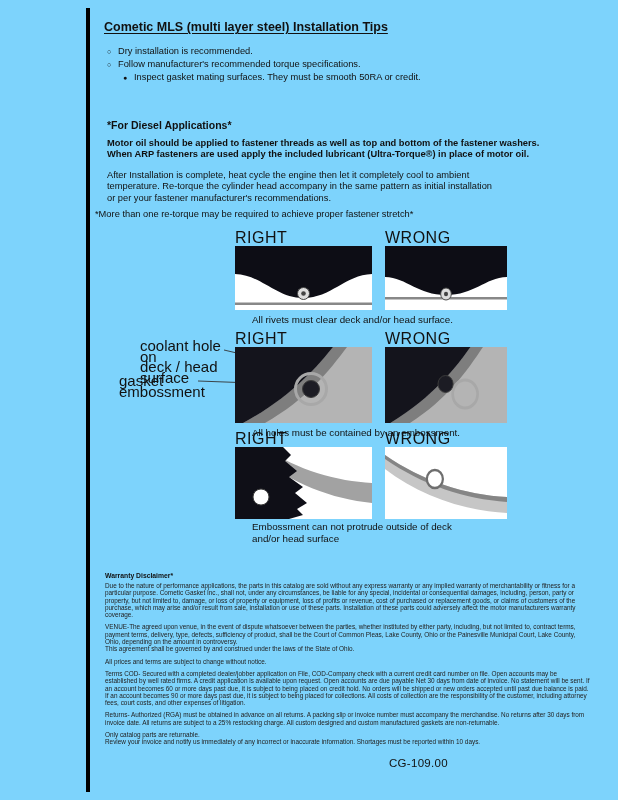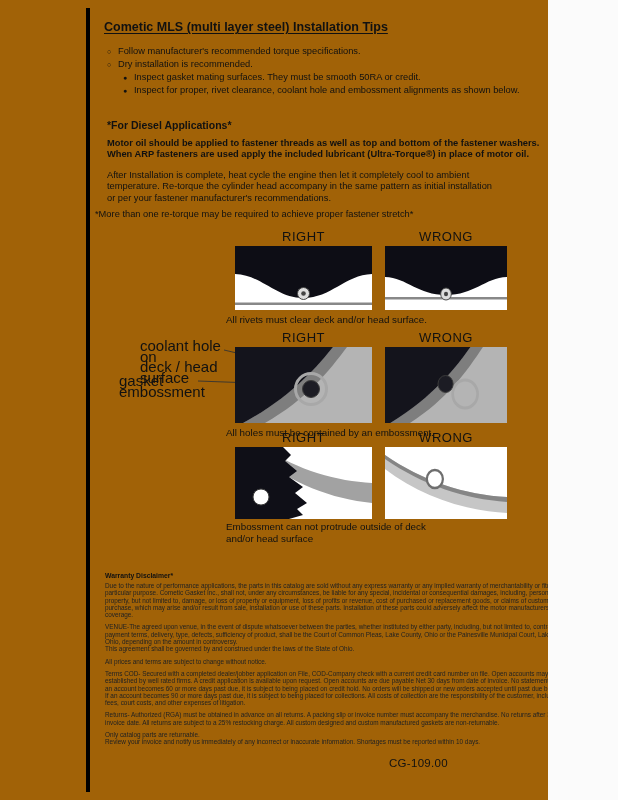--- a/index.html
+++ b/index.html
@@ -2,21 +2,21 @@
 <html><head>
 <meta charset="utf-8">
 <style>
   html,body { margin:0; padding:0; }
   body {
     width:618px; height:800px;
     background:#fbfbfb;
     font-family:"Liberation Sans", sans-serif;
     color:#111;
   }
-  .page { position:relative; width:548px; height:800px; background:#a16207; overflow:hidden; }
+  .page { position:relative; width:618px; height:800px; background:#7dd3fc; overflow:hidden; }
 
   .left-rule { position:absolute; left:86px; top:8px; width:4px; height:784px; background:#000; }
 
   .title {
     position:absolute; left:104px; top:20px;
     font-size:12.5px; font-weight:bold;
     text-decoration:underline; text-underline-offset:2px;
   }
 
   .tips { position:absolute; left:107px; top:45px; width:482px; font-size:9.3px; line-height:13px; }
@@ -28,29 +28,29 @@
   .diesel-heading { position:absolute; left:107px; top:119px; font-size:10.5px; font-weight:bold; }
   .body-para { position:absolute; left:107px; width:482px; font-size:9.3px; line-height:11.4px; }
   .pre { white-space:pre-line; }
   .p-motor { top:138px;font-weight:bold; }
   .p-heat  { top:170px; }
   .note    { position:absolute; left:95px; top:209px; font-size:9.3px; }
 
   
   .col-l { left:235px; width:137px; }
   .col-r { left:385px; width:122px; }
-  .dg-label { position:absolute; text-align:center; font-size:13px; letter-spacing:0.5px; color:#111; }
+  .dg-label { position:absolute; font-size:16px; letter-spacing:0.5px; color:#111; }
   .lbl-r1 { top:229px; } .lbl-r2 { top:330px; } .lbl-r3 { top:430px; }
   .fig { position:absolute; }
   .img-r1 { top:246px; height:64px; }
   .img-r2 { top:347px; height:76px; }
   .img-r3 { top:447px; height:72px; }
   .fig svg { display:block; width:100%; height:100%; }
 
-  .caption { position:absolute; left:226px; font-size:9.8px; line-height:11.5px; }
+  .caption { position:absolute; left:252px; font-size:9.8px; line-height:11.5px; }
   .cap-r1 { top:314px; } .cap-r2 { top:427px; } .cap-r3 { top:521px; }
 
   .callout { position:absolute; font-size:15px; line-height:10.5px; }
   .callout-coolant { left:140px; top:341px; width:82px; }
   .callout-emboss  { left:119px; top:376px; width:100px; }
   .callout-lines   { position:absolute; left:196px; top:344px; width:116px; height:48px; }
 
   .warranty { position:absolute; left:105px; top:572px; width:486px; }
   .warranty-heading { font-size:6.8px; font-weight:bold; margin:0 0 3px 0; }
   .warranty p { font-size:6.4px; line-height:7.3px; margin:0 0 5px 0; color:#222; white-space:pre-line; }
@@ -60,24 +60,23 @@
 </head>
 <body>
 
 <div class="page">
 
   <div class="left-rule"></div>
 
   <div class="title">Cometic MLS (multi layer steel) Installation Tips</div>
 
   <div class="tips">
+    <div class="tip">Dry installation is recommended.</div>
     <div class="tip">Follow manufacturer's recommended torque specifications.</div>
-    <div class="tip">Dry installation is recommended.</div>
     <div class="tip sub">Inspect gasket mating surfaces.  They must be smooth 50RA or credit.</div>
-    <div class="tip sub">Inspect for proper, rivet clearance, coolant hole and embossment alignments as shown below.</div>
   </div>
 
   <div class="diesel-heading">*For Diesel Applications*</div>
   <div class="body-para pre p-motor">Motor oil should be applied to fastener threads as well as top and bottom of the fastener washers.
 When ARP fasteners are used apply the included lubricant (Ultra-Torque®) in place of motor oil.</div>
   <div class="body-para pre p-heat">After Installation is complete, heat cycle the engine then let it completely cool to ambient
 temperature. Re-torque the cylinder head accompany in the same pattern as initial installation
 or per your fastener manufacturer's recommendations.</div>
   <div class="note">*More than one re-torque may be required to achieve proper fastener stretch*</div>
 

